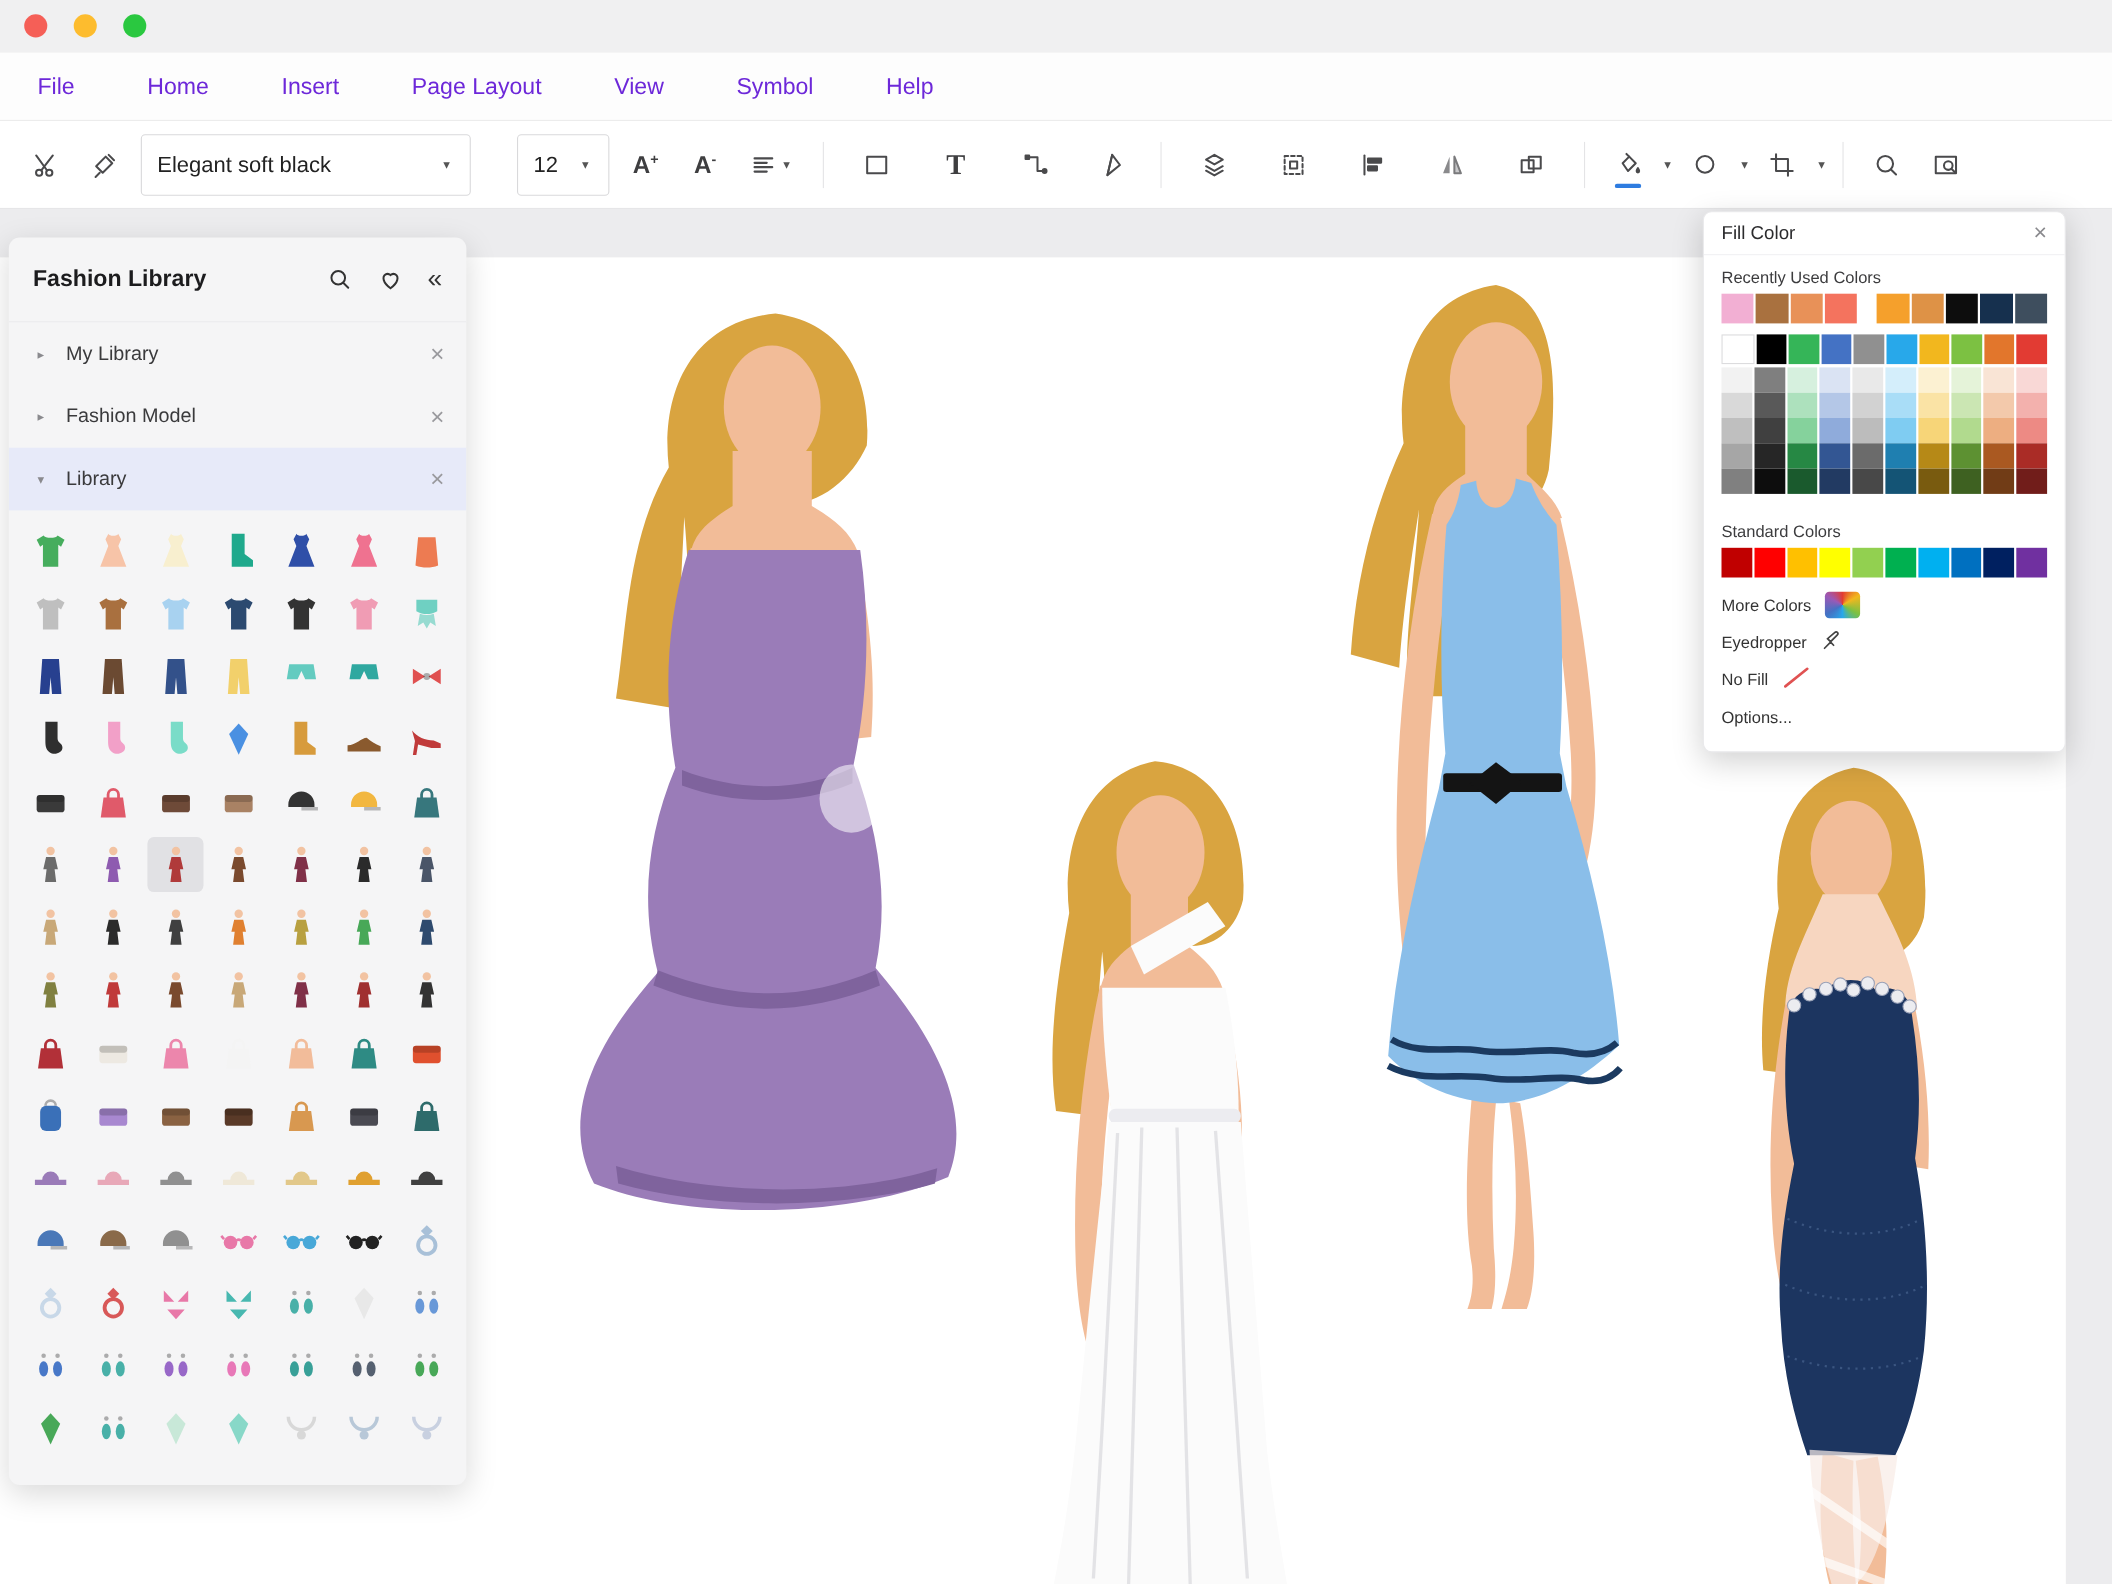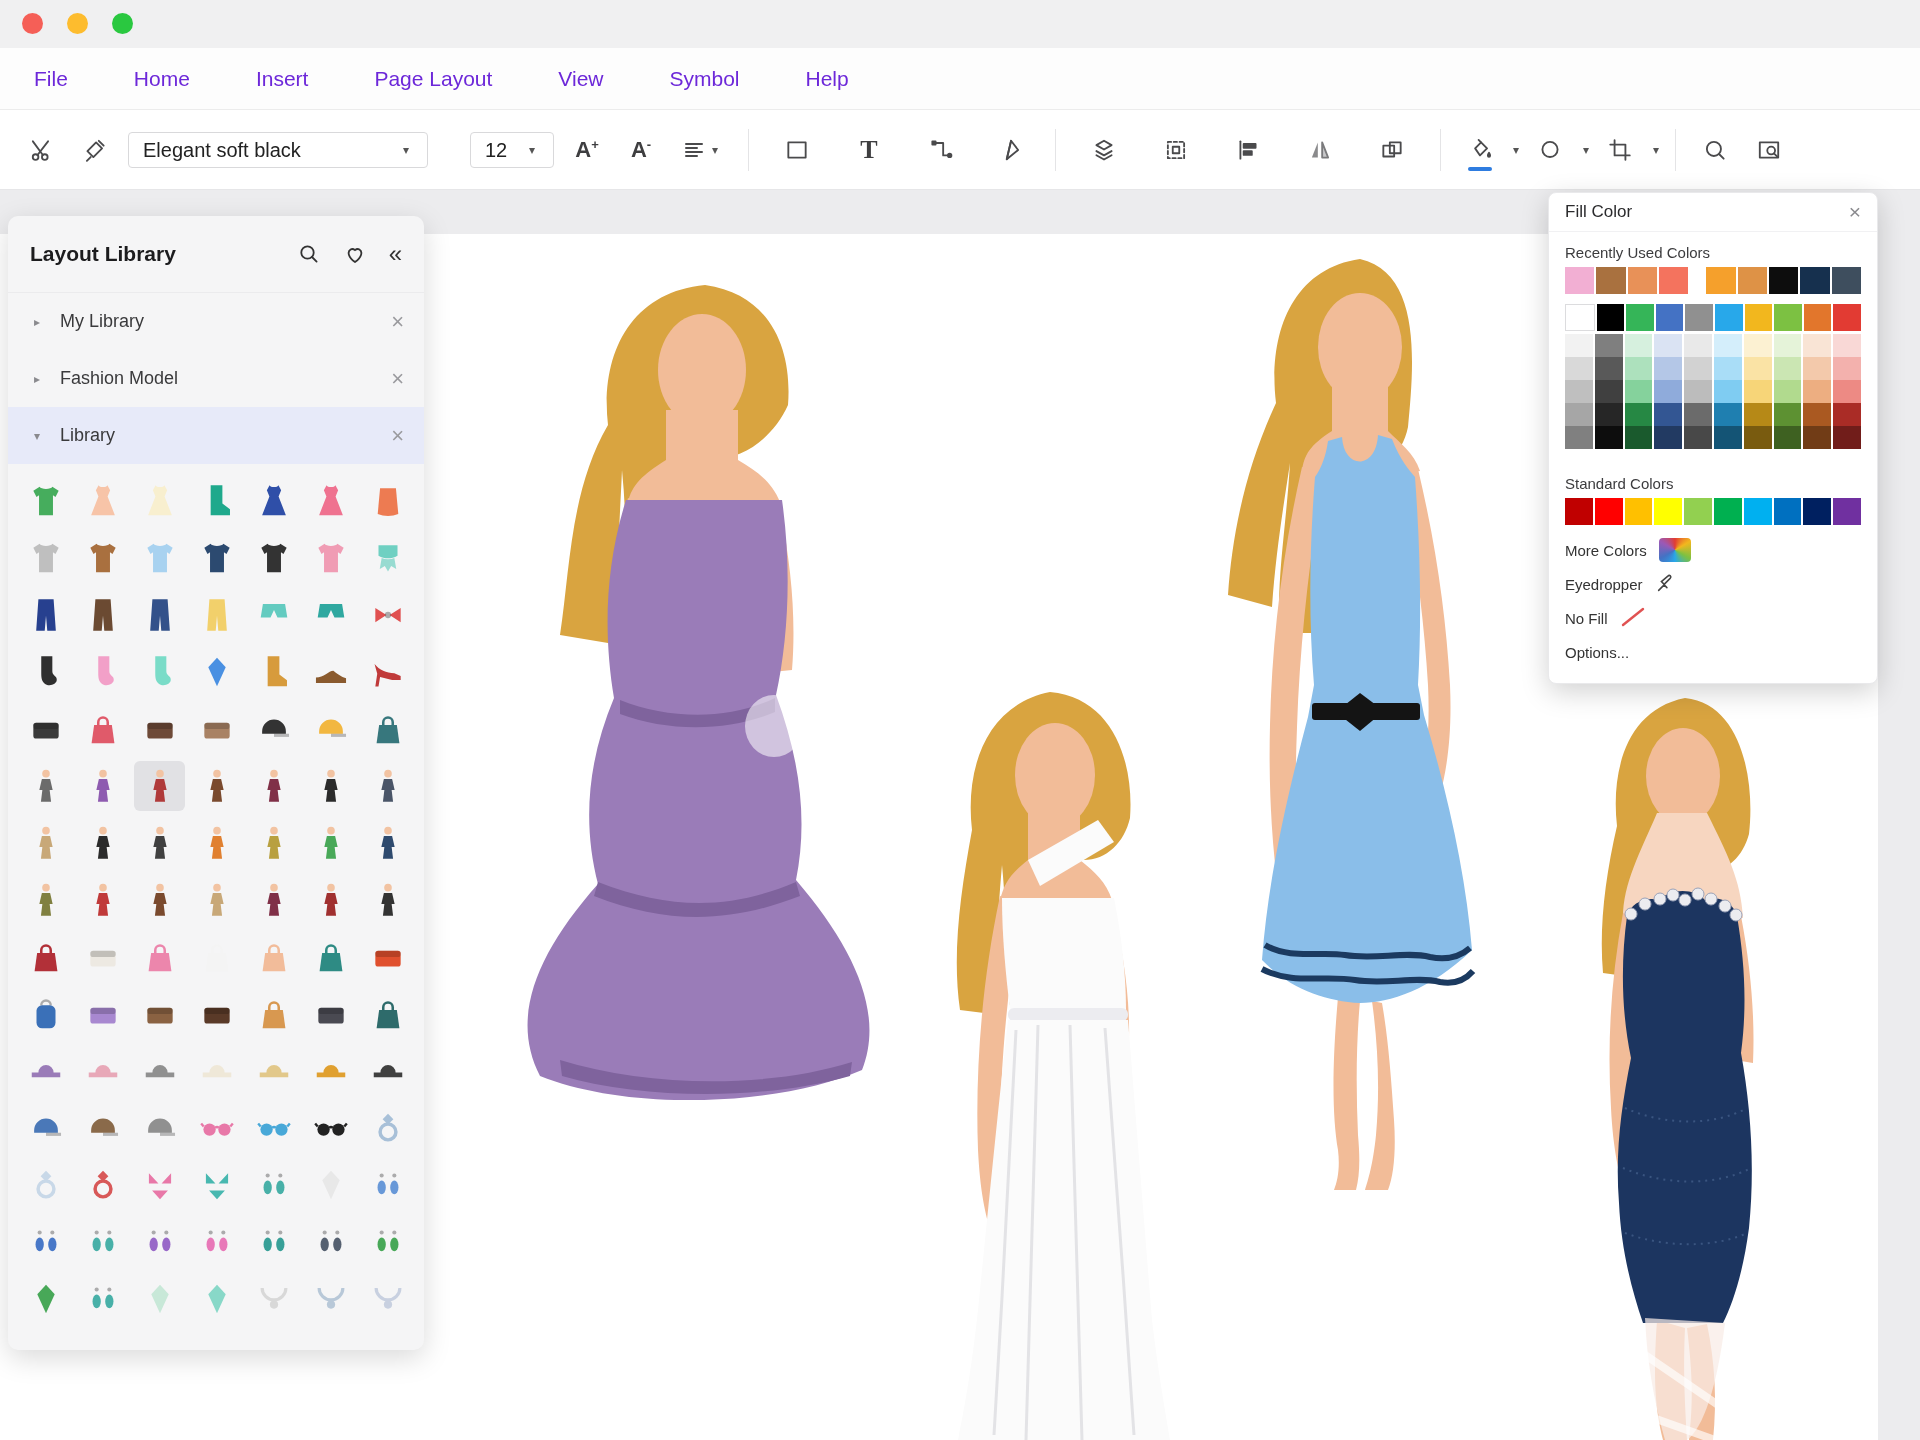--- a/index.html
+++ b/index.html
@@ -13,21 +13,21 @@
   #menubar{position:absolute;left:0;top:48px;width:100%;height:62px;background:#fdfdfd;
            border-bottom:1px solid #ececec;display:flex;align-items:center;padding-left:34px;gap:66px;box-sizing:border-box;}
   .menu-item{font-size:21px;color:#6d28d9;cursor:default;}
   
   #toolbar{position:absolute;left:0;top:111px;width:100%;height:79px;background:#fff;
            border-bottom:1px solid #e6e6e8;display:flex;align-items:center;padding:0 14px;box-sizing:border-box;}
   .tbtn{min-width:54px;height:54px;display:flex;align-items:center;justify-content:center;color:#4a4a4c;position:relative;}
   .tbtn svg{stroke:#4a4a4c;fill:none;stroke-width:1.7;stroke-linecap:round;stroke-linejoin:round;}
   .tsep{width:1px;height:42px;background:#e4e4e6;margin:0 12px;}
   .caret-down{font-size:12px;color:#555;margin-left:2px;width:14px;text-align:center;}
-  .selectbox{height:36px;border:1px solid #d9d9db;border-radius:4px;background:#fff;display:flex;
+  .selectbox{height:56px;border:1px solid #d9d9db;border-radius:4px;background:#fff;display:flex;
              align-items:center;padding:0 14px;font-size:20px;color:#222;box-sizing:border-box;margin:0 6px;}
   #fontbox{width:300px;justify-content:space-between;}
   #sizebox{width:84px;justify-content:space-between;margin-left:36px;}
   .glyph{font-size:22px;color:#3e3e40;font-weight:bold;}
   .glyph sup,.glyph sub{font-size:13px;}
   .underbar{position:absolute;left:15px;bottom:6px;width:24px;height:4px;border-radius:2px;}
   
   #canvas{position:absolute;left:0;top:190px;width:1920px;height:1250px;background:#ececee;}
   #page{position:absolute;left:0;top:44px;width:1878px;height:1206px;background:#fff;}
   .model{position:absolute;}
@@ -296,21 +296,21 @@
         <path opacity="0.72" d="M80 630 L160 635 C152 700 138 740 122 752 L100 752 C88 710 82 672 80 630 Z" fill="#F8ECE6"></path>
         <path fill="none" stroke="#ffffff" opacity="0.65" stroke-width="8" d="M70 660 L172 730 M66 722 L150 752"></path>
       </svg>
     </div>
 
     <div class="wm-blob" style="left:745px;top:505px;"></div>
   </div>
 
   <div id="sympanel">
     <div id="symhead">
-      <span id="symtitle">Layout Library</span>
+      <span id="symtitle">Fashion Library</span>
       <span class="hico">
         <svg width="24" height="24" viewBox="0 0 24 24">
             <circle cx="10.5" cy="10.5" r="6.2"></circle>
             <path d="m15 15 4.6 4.6"></path>
           </svg>
       </span>
       <span class="hico">
         <svg width="24" height="24" viewBox="0 0 24 24">
             <path d="M12 20C5 15 4.2 9.6 7.6 7.5c2.2-1.3 4.4.6 4.4.6s2.2-1.9 4.4-.6C19.8 9.6 19 15 12 20z"></path>
           </svg>

